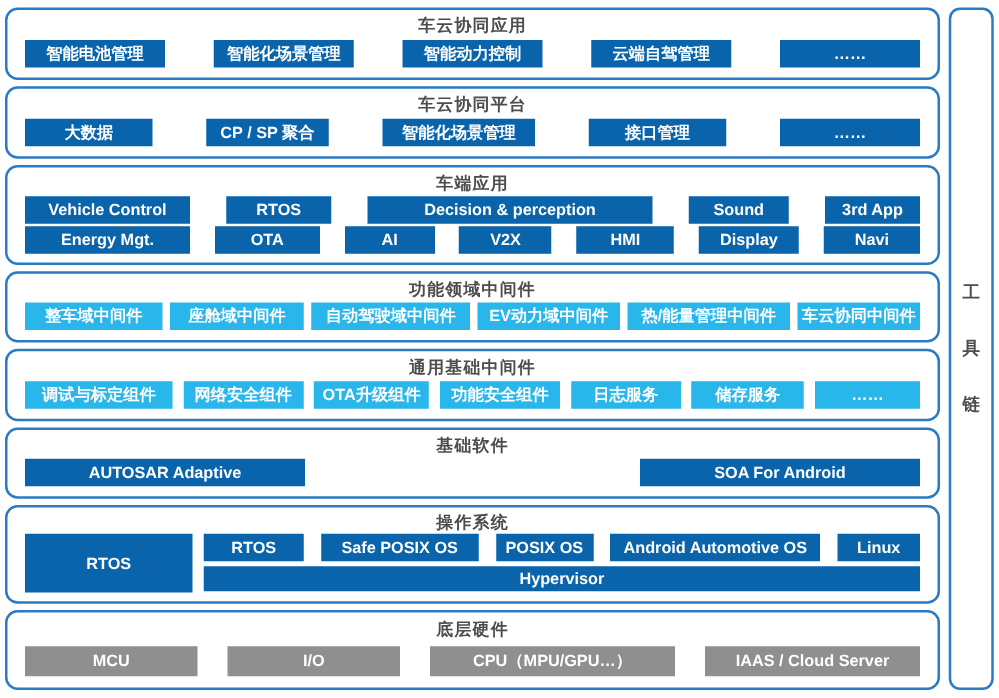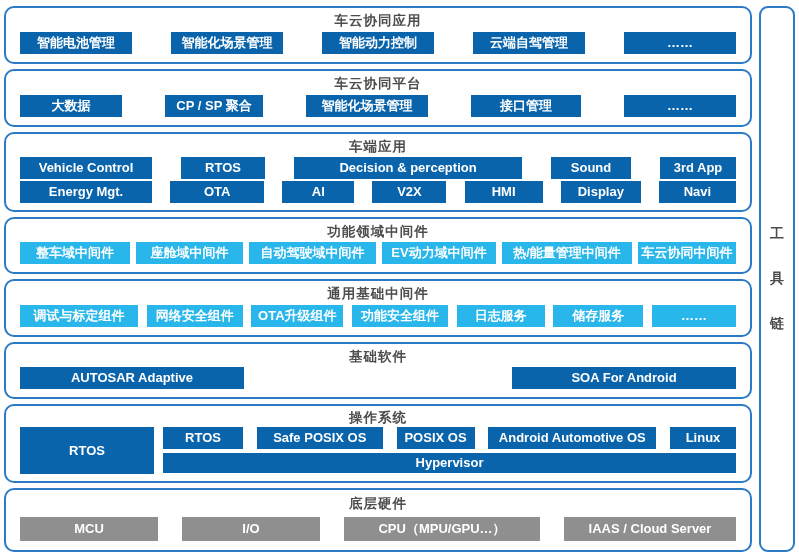--- a/index.html
+++ b/index.html
@@ -76,21 +76,21 @@
       <div class="layer-title">车端应用</div>
       <div class="row">
         <div class="box b-blue" style="width:132px">Vehicle Control</div>
         <div class="box b-blue" style="width:84px">RTOS</div>
         <div class="box b-blue" style="width:228px">Decision &amp; perception</div>
         <div class="box b-blue" style="width:80px">Sound</div>
         <div class="box b-blue" style="width:76px">3rd App</div>
       </div>
       <div class="row">
         <div class="box b-blue" style="width:132px">Energy Mgt.</div>
-        <div class="box b-blue" style="width:94px">OTA</div>
+        <div class="box b-blue" style="width:84px">OTA</div>
         <div class="box b-blue" style="width:72px">AI</div>
         <div class="box b-blue" style="width:74px">V2X</div>
         <div class="box b-blue" style="width:78px">HMI</div>
         <div class="box b-blue" style="width:80px">Display</div>
         <div class="box b-blue" style="width:77px">Navi</div>
       </div>
     </section>
 
     <section class="layer" style="height:57px">
       <div class="layer-title">功能领域中间件</div>

